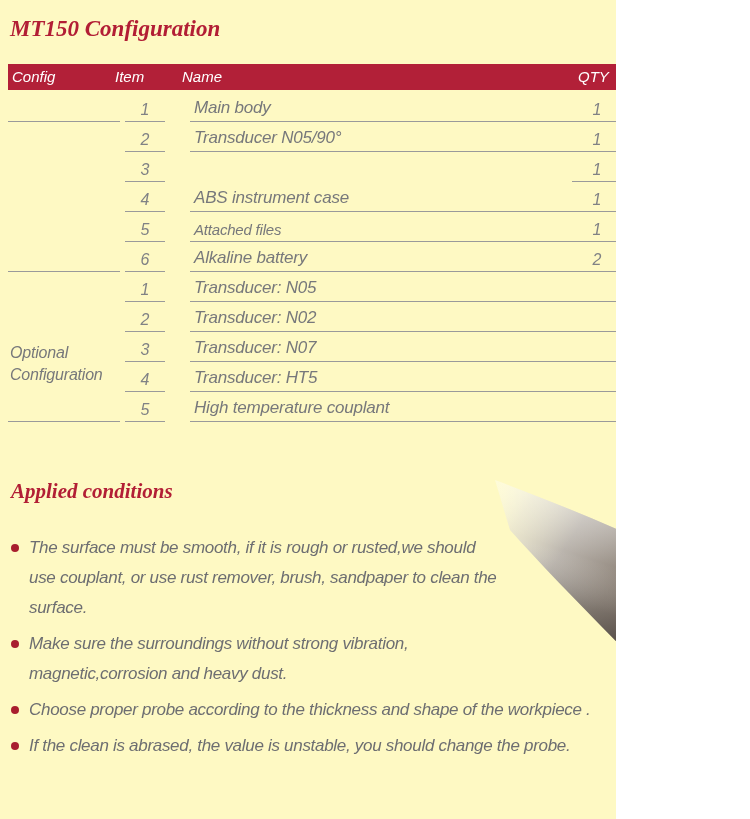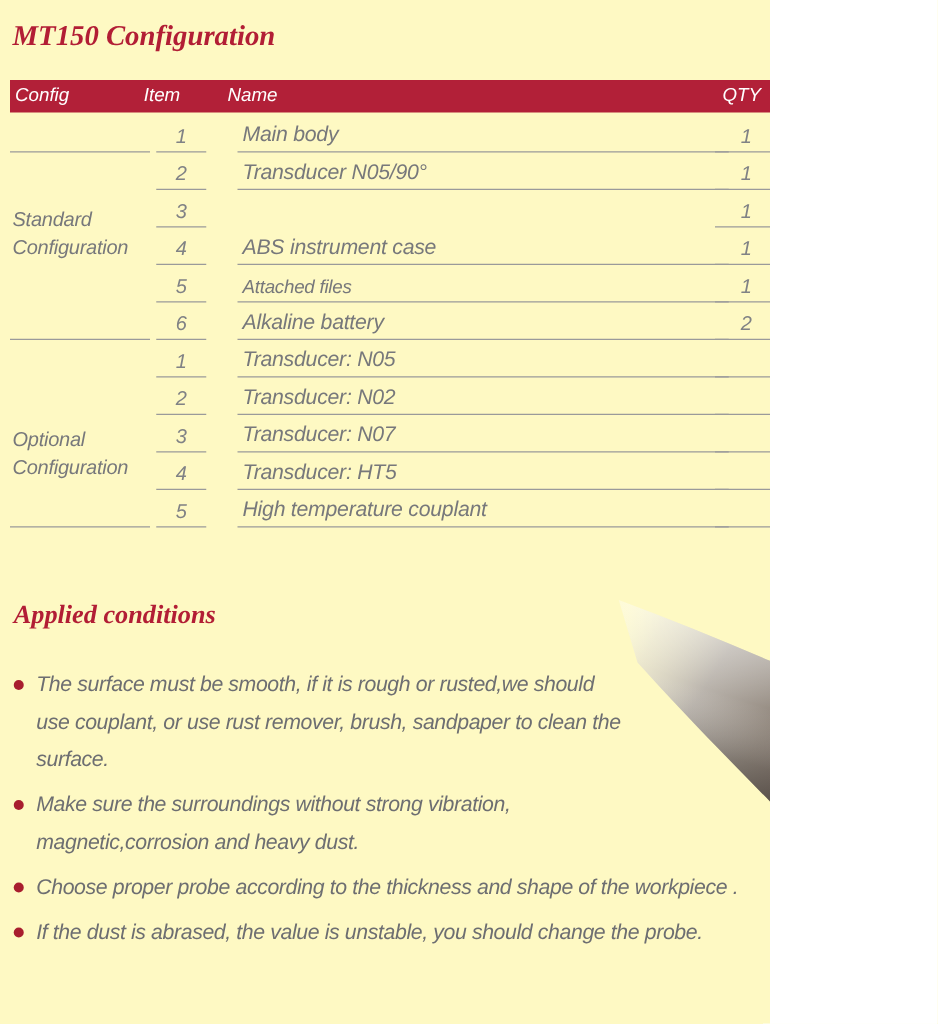--- a/index.html
+++ b/index.html
@@ -64,21 +64,20 @@
       <span class="h-item">Item</span>
       <span class="h-name">Name</span>
       <span class="h-qty">QTY</span>
       <span class="h-remarks">Optional</span>
     </div>
 
     <div class="tbody">
       <div class="group-sep sep-1"></div>
       <div class="group-sep sep-2"></div>
       <div class="group-sep sep-3"></div>
-      <div class="group-label gl-standard">Standard Configuration</div>
       <div class="group-label gl-optional">Optional Configuration</div>
 
       <div class="trow">
         <div class="cell c-item">1</div>
         <div class="cell c-name">Main body</div>
         <div class="cell c-qty">1</div>
         <div class="cell c-remarks"></div>
       </div>
       <div class="trow">
         <div class="cell c-item">2</div>
@@ -189,17 +188,17 @@
     <li class="wrap">
       <span class="dot"></span>
       <span>Make sure the surroundings without strong vibration, magnetic,corrosion and heavy dust.</span>
     </li>
     <li class="oneline">
       <span class="dot"></span>
       <span>Choose proper probe according to  the thickness and shape of the workpiece .</span>
     </li>
     <li class="oneline">
       <span class="dot"></span>
-      <span>If the dust is abrased, the value is unstable, you should change the probe.</span>
+      <span>If the clean is abrased, the value is unstable, you should change the probe.</span>
     </li>
   </ul>
 
 </div>
 
 </body></html>

